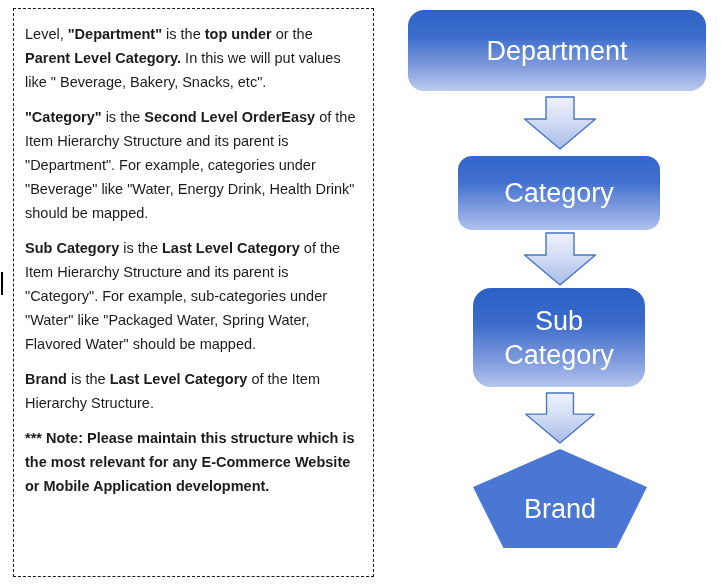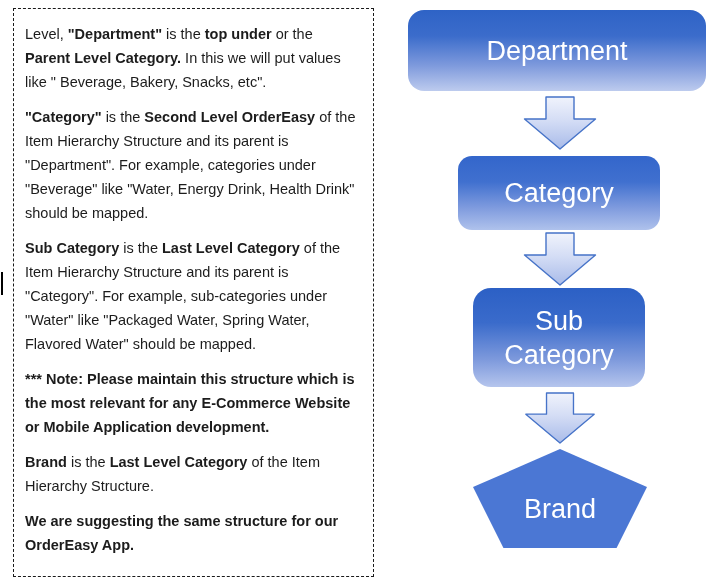--- a/index.html
+++ b/index.html
@@ -124,23 +124,22 @@
       <stop offset="100%" stop-color="#A9BBE9"></stop>
     </linearGradient>
   </defs>
 </svg>
 
 <div class="notes-panel">
   <div>
       <p><span>Level, </span><span class="b">"Department"</span><span> is the </span><span class="b">top under</span><span> or the </span><span class="b">Parent Level Category.</span><span> In this we will put values like " Beverage, Bakery, Snacks, etc".</span></p>
       <p><span class="b">"Category"</span><span> is the </span><span class="b">Second Level OrderEasy</span><span> of the Item Hierarchy Structure and its parent is "Department". For example, categories under "Beverage" like "Water, Energy Drink, Health Drink" should be mapped.</span></p>
       <p><span class="b">Sub Category</span><span> is the </span><span class="b">Last Level Category</span><span> of the Item Hierarchy Structure and its parent is "Category". For example, sub-categories under "Water" like "Packaged Water, Spring Water, Flavored Water" should be mapped.</span></p>
+      <p><span class="b">Brand</span><span> is the </span><span class="b">Last Level Category</span><span> of the Item Hierarchy Structure.</span></p>
       <p><span class="b">*** Note: Please maintain this structure which is the most relevant for any E-Commerce Website or Mobile Application development.</span></p>
-      <p><span class="b">Brand</span><span> is the </span><span class="b">Last Level Category</span><span> of the Item Hierarchy Structure.</span></p>
-      <p><span class="b">We are suggesting the same structure for our OrderEasy App.</span></p>
     </div>
 </div>
 
 <div class="text-cursor"></div>
 
 <div>
 
   <div class="node node-department">
     <span>Department</span>
   </div>

